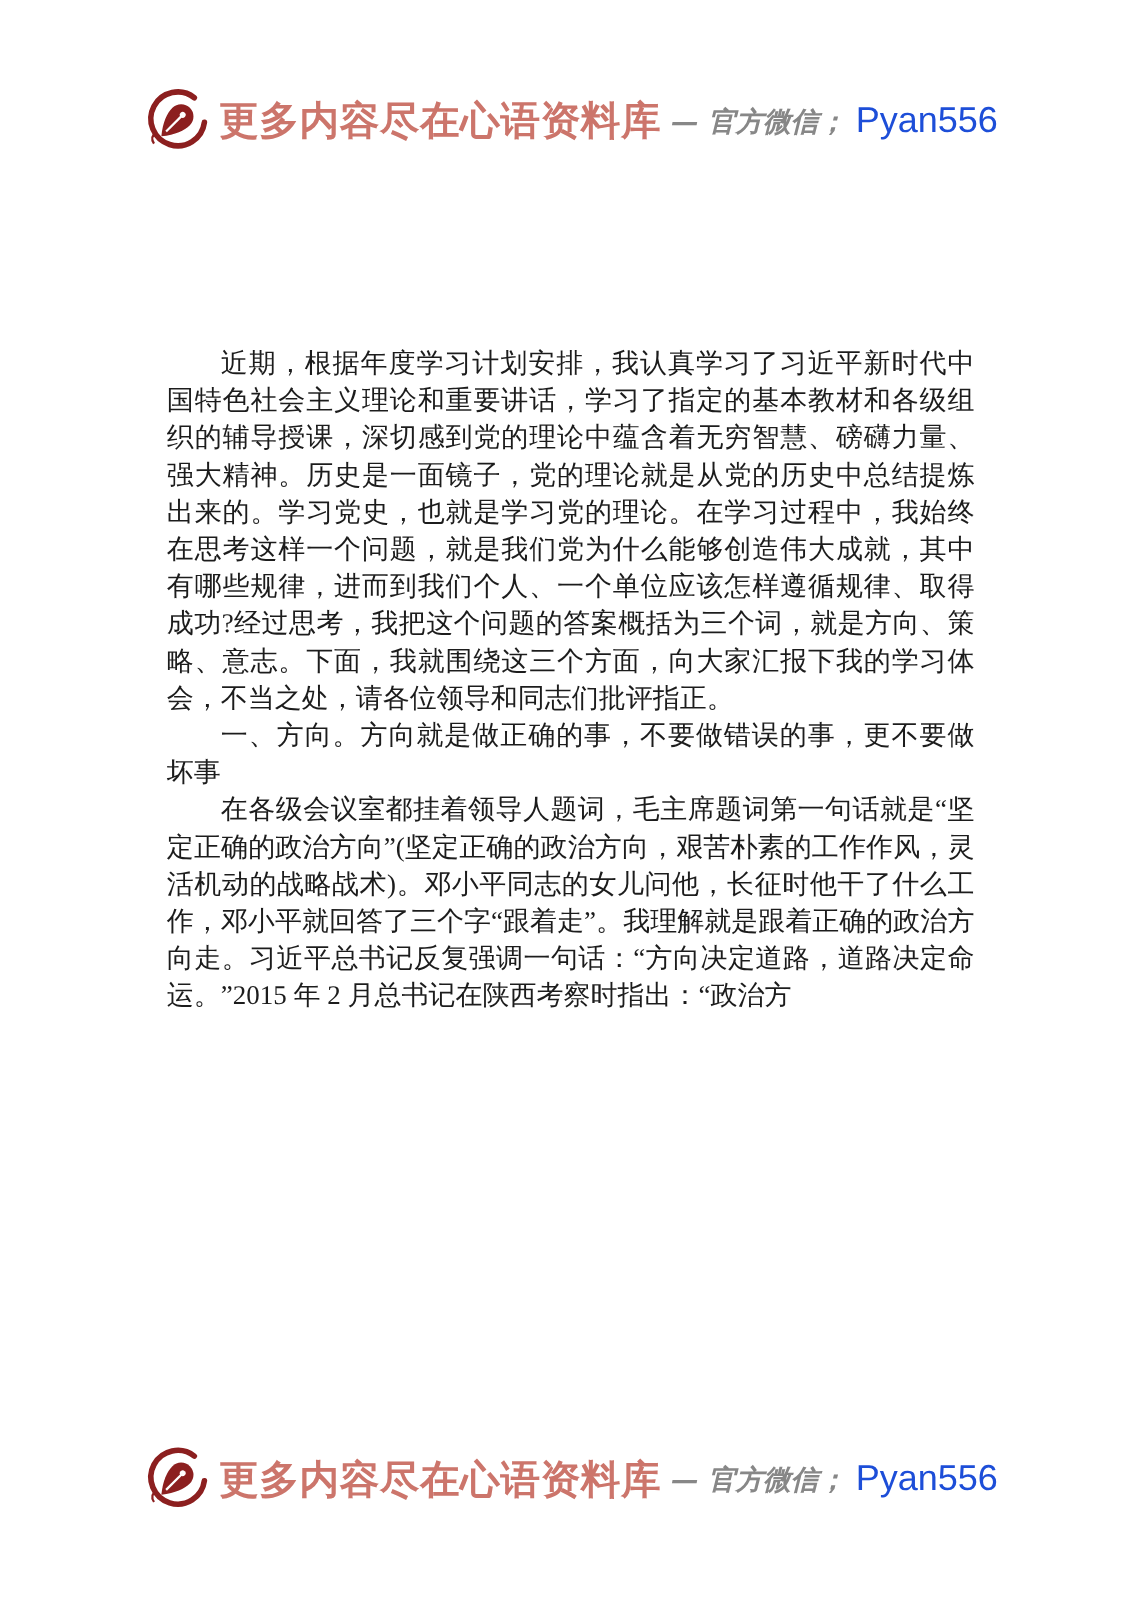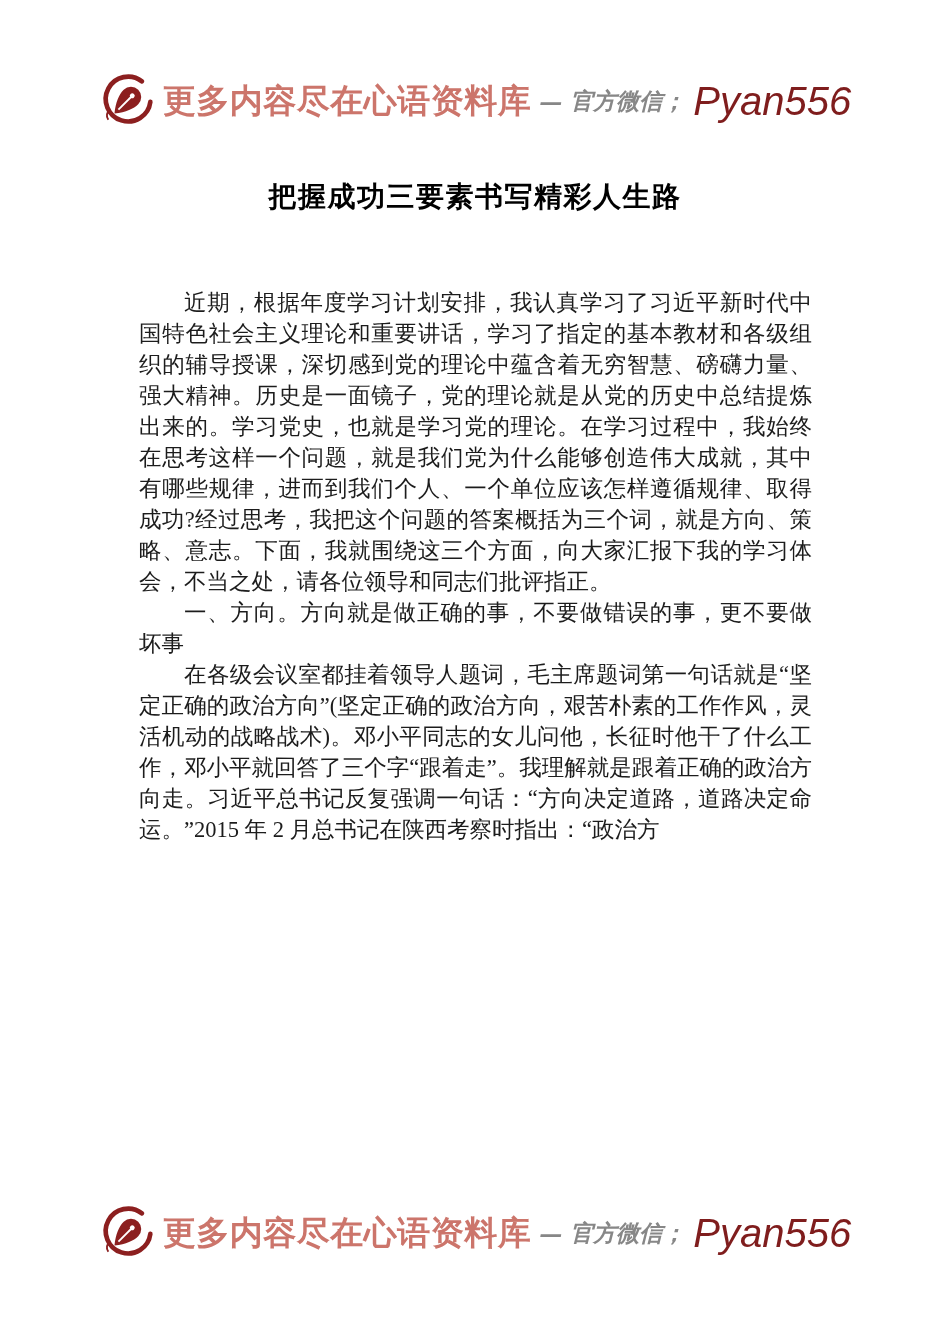--- a/index.html
+++ b/index.html
@@ -43,23 +43,22 @@
   }
   .brand-dash, .brand-gray {
     font-family: "DejaVu Serif", "Liberation Serif", serif;
     font-style: italic;
     font-size: 23px;
     font-weight: bold;
     color: #878787;
   }
   .brand-id {
     font-family: "Liberation Sans", "DejaVu Sans", sans-serif;
-    font-size: 40px;
-    color: #7f1d1d;
-    font-style: italic;
+    font-size: 30px;
+    color: #1d4ed8;
   }
   
   .doc-title {
     position: absolute;
     top: 178px;
     left: 0;
     width: 100%;
     margin: 0;
     text-align: center;
     font-family: "Liberation Serif", "DejaVu Serif", serif;
@@ -104,21 +103,20 @@
           <circle cx="30" cy="38" r="2.6" fill="#ffffff"></circle>
         </g>
       </svg>
     </span>
     <span class="brand-red">更多内容尽在心语资料库</span>
     <span class="brand-dash">—</span>
     <span class="brand-gray">官方微信；</span>
     <span class="brand-id">Pyan556</span>
   </div>
 
-  <h1 class="doc-title">把握成功三要素书写精彩人生路</h1>
 
   <div class="doc-body">
     <p>近期，根据年度学习计划安排，我认真学习了习近平新时代中国特色社会主义理论和重要讲话，学习了指定的基本教材和各级组织的辅导授课，深切感到党的理论中蕴含着无穷智慧、磅礴力量、强大精神。历史是一面镜子，党的理论就是从党的历史中总结提炼出来的。学习党史，也就是学习党的理论。在学习过程中，我始终在思考这样一个问题，就是我们党为什么能够创造伟大成就，其中有哪些规律，进而到我们个人、一个单位应该怎样遵循规律、取得成功?经过思考，我把这个问题的答案概括为三个词，就是方向、策略、意志。下面，我就围绕这三个方面，向大家汇报下我的学习体会，不当之处，请各位领导和同志们批评指正。</p>
     <p>一、方向。方向就是做正确的事，不要做错误的事，更不要做坏事</p>
     <p>在各级会议室都挂着领导人题词，毛主席题词第一句话就是“坚定正确的政治方向”(坚定正确的政治方向，艰苦朴素的工作作风，灵活机动的战略战术)。邓小平同志的女儿问他，长征时他干了什么工作，邓小平就回答了三个字“跟着走”。我理解就是跟着正确的政治方向走。习近平总书记反复强调一句话：“方向决定道路，道路决定命运。”2015 年 2 月总书记在陕西考察时指出：“政治方</p>
   </div>
 
   <div class="brand footer">
     <span class="brand-logo">
       <svg viewBox="0 0 60 60" width="56" height="58" aria-hidden="true">

